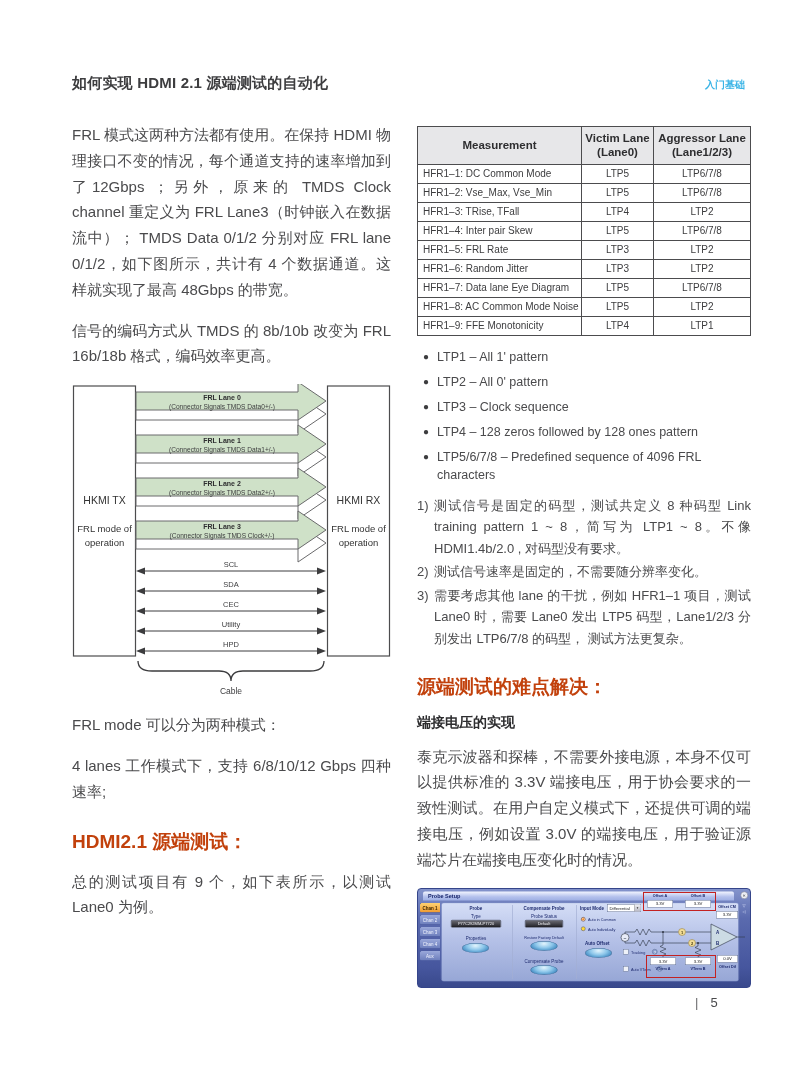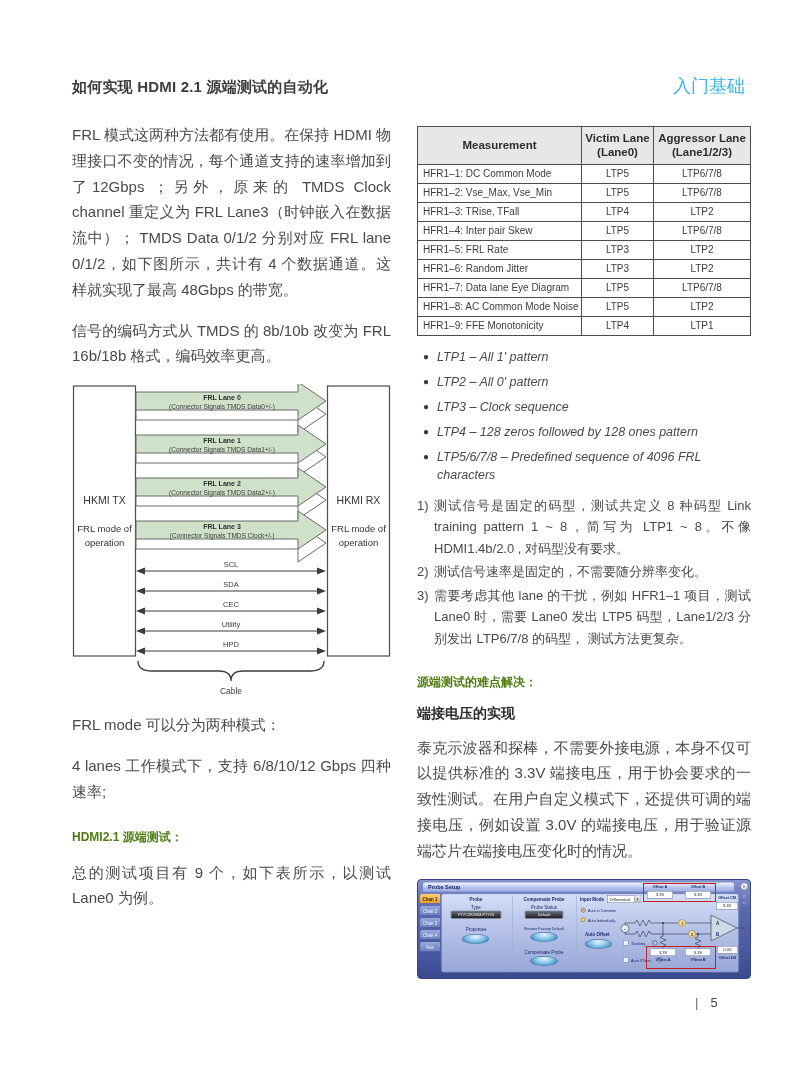--- a/index.html
+++ b/index.html
@@ -3,47 +3,47 @@
 <meta charset="utf-8">
 <style>
   * { margin:0; padding:0; box-sizing:border-box; }
   html,body { background:#ffffff; }
   body { font-family:"Liberation Sans", sans-serif; }
   .page { position:relative; width:793px; height:1077px; background:#fff; overflow:hidden; }
 
   
   .hdr { position:absolute; left:72px; top:74px; width:673px; display:flex; justify-content:space-between; align-items:baseline; }
   .hdr-title { font-size:15px; font-weight:bold; color:#3d3d3f; letter-spacing:.2px; }
-  .hdr-cat { font-size:18px; font-weight:normal; color:#3ab4e6;text-align:right; }
+  .hdr-cat { font-size:10px; font-weight:bold; color:#3ab4e6;text-align:right; }
 
   
   .col-left  { position:absolute; left:72px;  top:122px; width:319px; }
   .col-right { position:absolute; left:417px; top:126px; width:334px; }
 
   p.body { font-size:15px; line-height:1.72; color:#4a4a4c; text-align:justify; margin-bottom:15px; }
-  h2.big { font-size:12px; font-weight:bold; color:#4d7c0f; margin:24px 0 14px; }
+  h2.big { font-size:19px; font-weight:bold; color:#c2410c; margin:24px 0 14px; }
   h3.sub { font-size:14px; font-weight:bold; color:#2d2d2f; margin:4px 0 12px; }
 
   
   .diagram { margin:4px 0 14px; }
   .diagram svg { display:block; }
 
   
   table.meas { width:100%; border-collapse:collapse; color:#333; }
   table.meas th, table.meas td { border:1px solid #4c4c4e; }
   table.meas th { background:#e7e7e9; font-size:11.5px; font-weight:bold; padding:4px 2px; text-align:center; color:#2e2e30; }
   table.meas th span { display:block; line-height:1.25; }
   table.meas td { font-size:10px; height:19px; text-align:center; color:#3c3c3e; }
   table.meas td.m { text-align:left; padding-left:5px; }
 
   
   .bullets { margin:12px 0 10px 6px; }
   .bullets .bi { display:flex; font-size:12.5px; color:#4a4a4c; line-height:1.45; margin-bottom:7px; }
   .bullets .dot { width:14px; flex:0 0 14px; font-size:10px; line-height:1.8; color:#3c3c3e; }
-  .bullets .bt { flex:1;font-style:italic; }
+  .bullets .bt { flex:1; }
 
   
   .notes { margin:8px 0 0; }
   .notes .ni { display:flex; font-size:13px; color:#4a4a4c; line-height:1.66; margin-bottom:2px; }
   .notes .nm { width:17px; flex:0 0 17px; }
   .notes .nt { flex:1; text-align:justify; }
 
   
   .probe-shot { position:relative; width:334px; height:100px; margin-top:4px; }
   .probe-scale { position:absolute; left:0; top:0; width:668px; height:200px; transform:scale(.5); transform-origin:0 0; }

